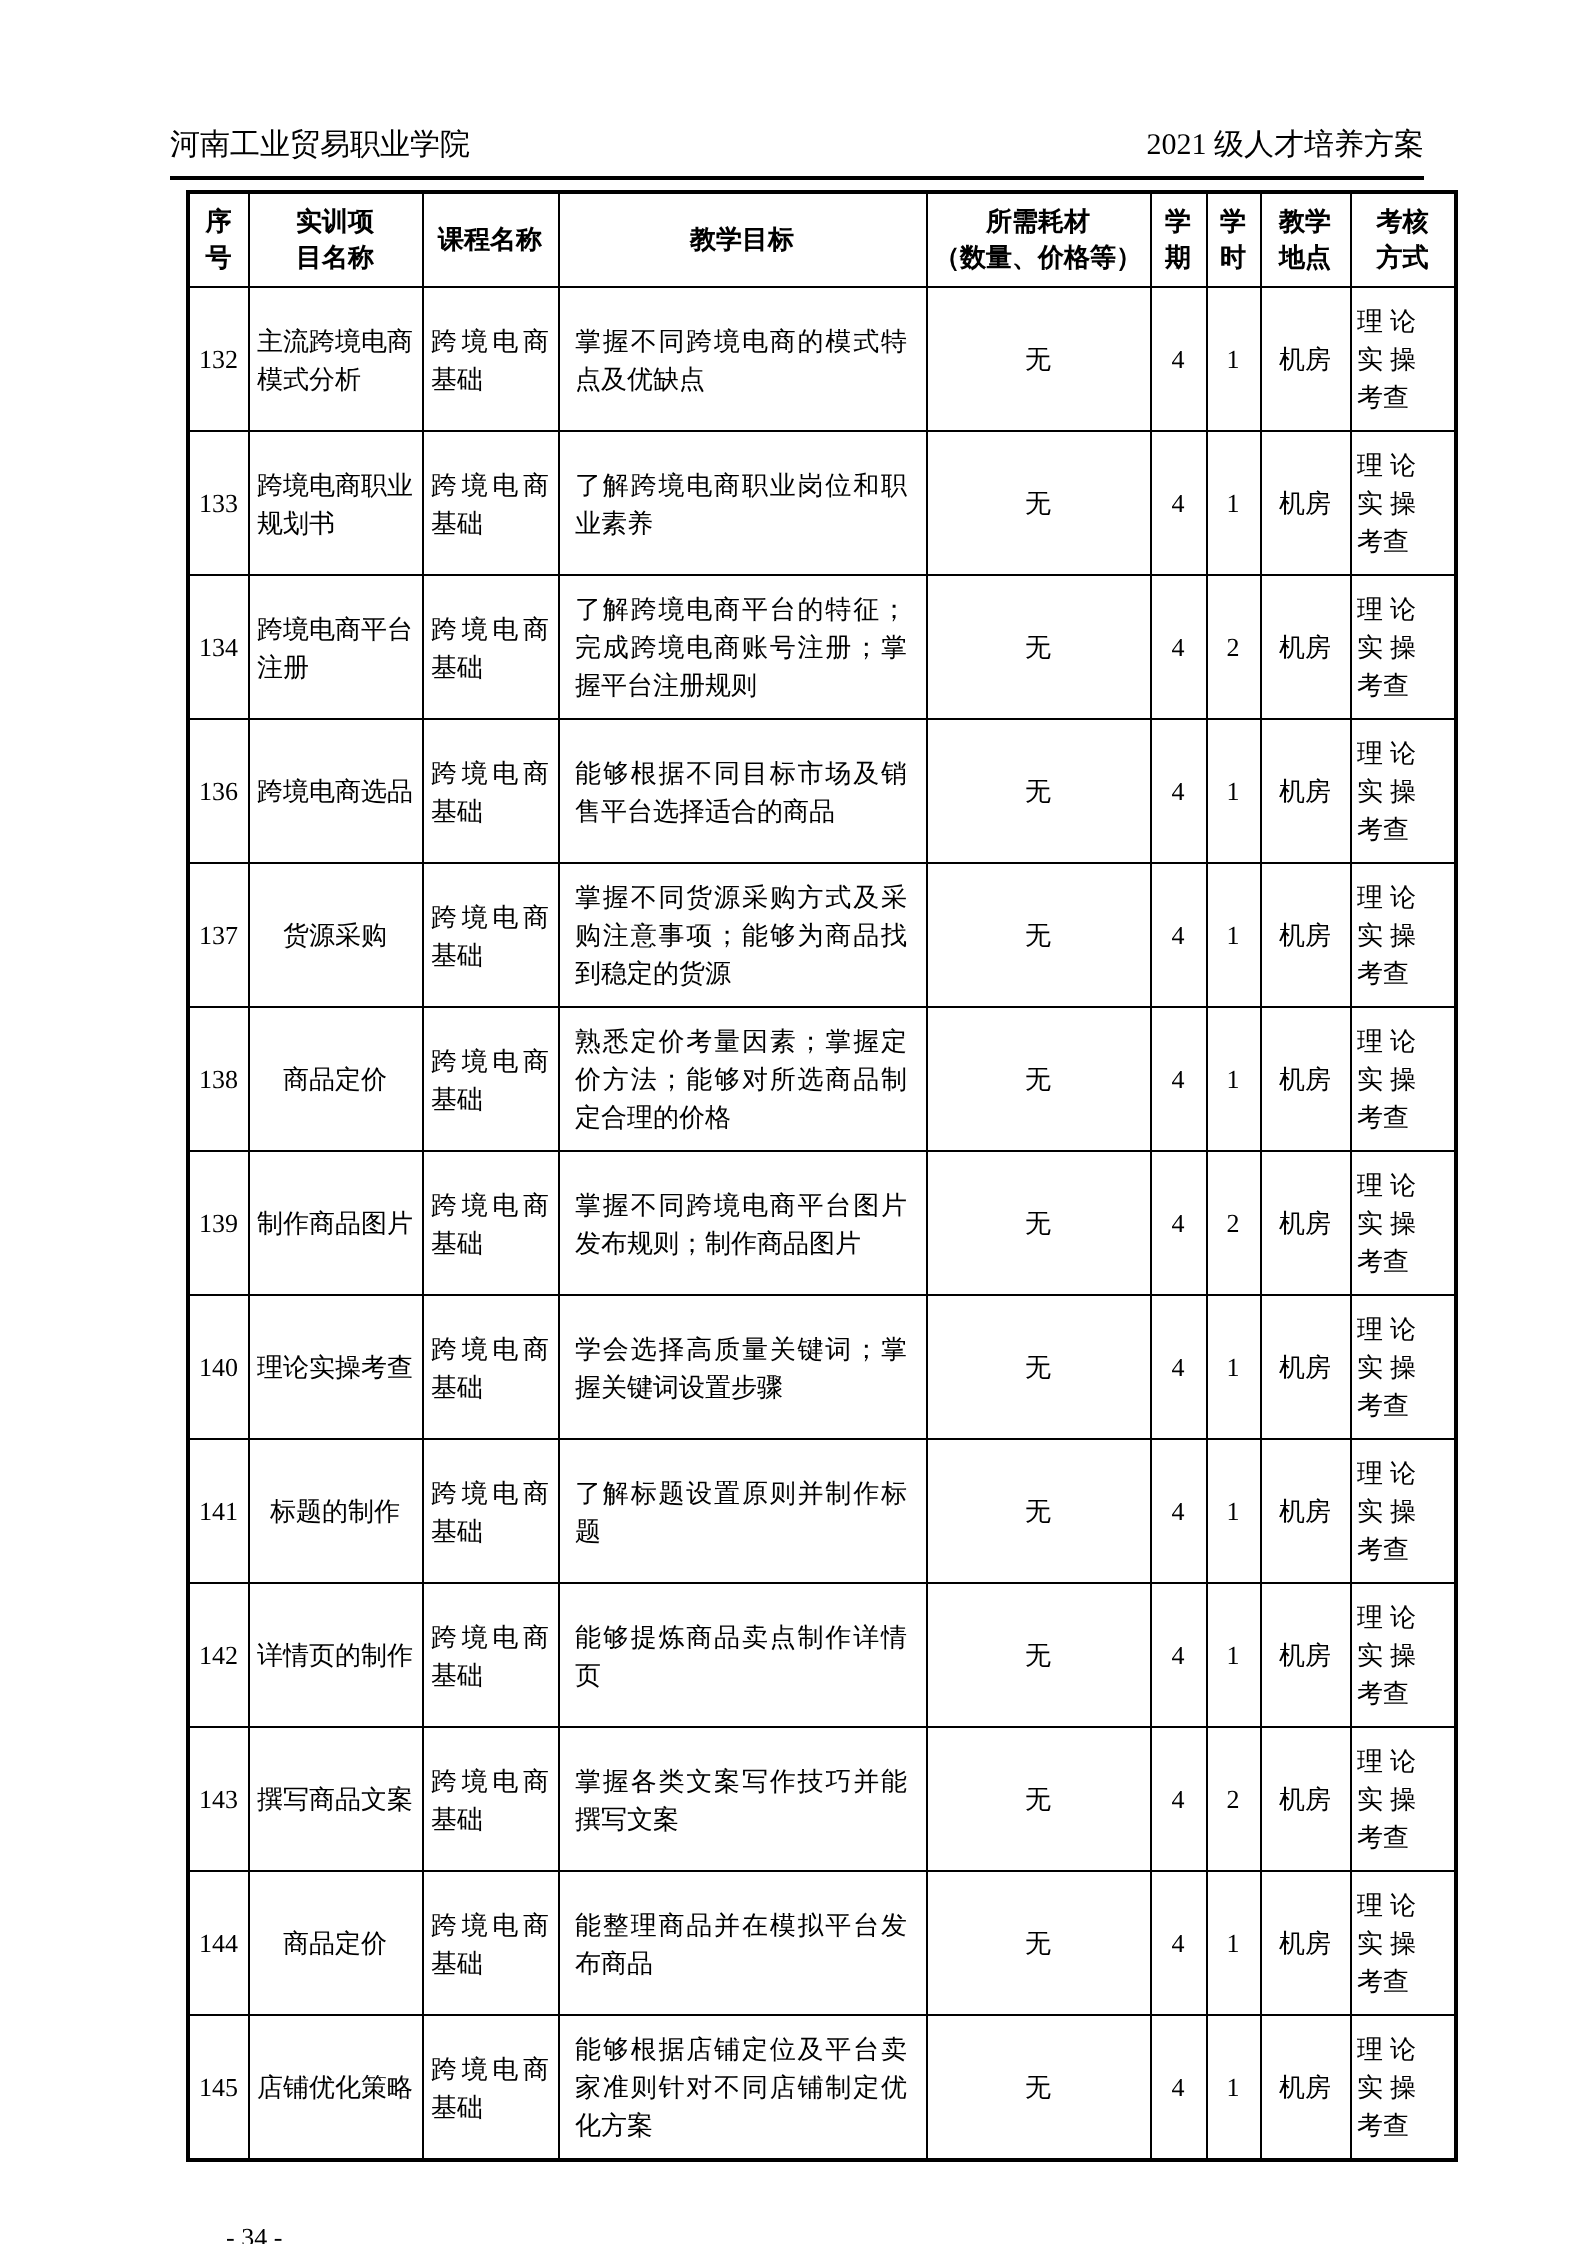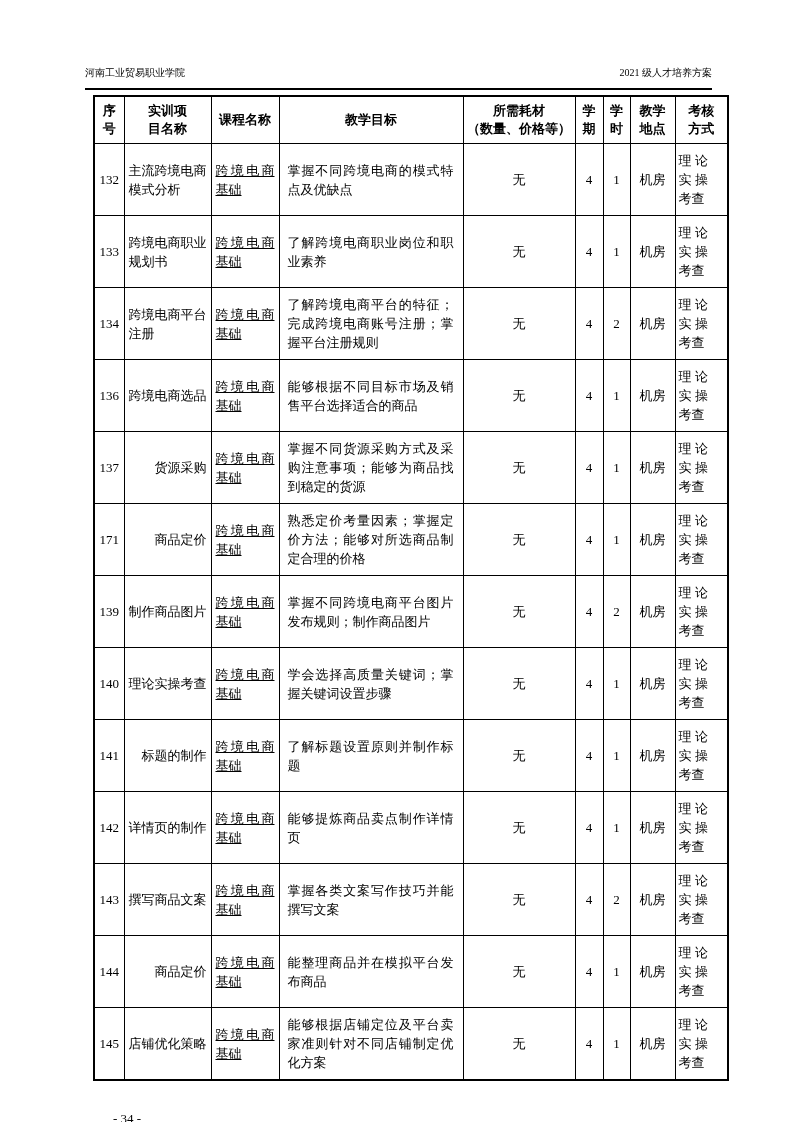--- a/index.html
+++ b/index.html
@@ -16,21 +16,21 @@
     font-family: "Liberation Serif", "DejaVu Serif", serif;
     color: #000000;
     box-sizing: border-box;
     padding: 64px 81px 0 85px;
     overflow: hidden;
   }
   .page-header {
     display: flex;
     justify-content: space-between;
     align-items: baseline;
-    font-size: 10px;
+    font-size: 15px;
     line-height: 18px;
   }
   .header-rule {
     height: 2px;
     background: #000000;
     margin-top: 6px;
   }
   table.main-table {
     margin: 5px 0 0 8px;
     width: 611px;
@@ -65,25 +65,24 @@
   th.col-materials  { width: 112px; }
   th.col-semester   { width: 28px; }
   th.col-hours      { width: 27px; }
   th.col-location   { width: 45px; }
   th.col-assessment { width: 53px; }
 
   td.col-project {
     text-align: justify;
     text-justify: inter-character;
   }
-  td.col-project.centered { text-align: right; }
+  td.col-project.centered { text-align: center; }
   td.col-course {
     text-align: justify;
     text-justify: inter-character;
-    text-decoration: underline;
   }
   td.col-goal {
     text-align: justify;
     text-justify: inter-character;
     padding-left: 8px;
     padding-right: 9px;
   }
   td.col-assessment {
     text-align: justify;
     text-justify: inter-character;
@@ -179,21 +178,21 @@
           <td class="col-project centered">货源采购</td>
           <td class="col-course">跨境电商基础</td>
           <td class="col-goal">掌握不同货源采购方式及采购注意事项；能够为商品找到稳定的货源</td>
           <td class="col-materials">无</td>
           <td class="col-semester">4</td>
           <td class="col-hours">1</td>
           <td class="col-location">机房</td>
           <td class="col-assessment">理论实操考查</td>
         </tr>
         <tr>
-          <td class="col-no">171</td>
+          <td class="col-no">138</td>
           <td class="col-project centered">商品定价</td>
           <td class="col-course">跨境电商基础</td>
           <td class="col-goal">熟悉定价考量因素；掌握定价方法；能够对所选商品制定合理的价格</td>
           <td class="col-materials">无</td>
           <td class="col-semester">4</td>
           <td class="col-hours">1</td>
           <td class="col-location">机房</td>
           <td class="col-assessment">理论实操考查</td>
         </tr>
         <tr>

